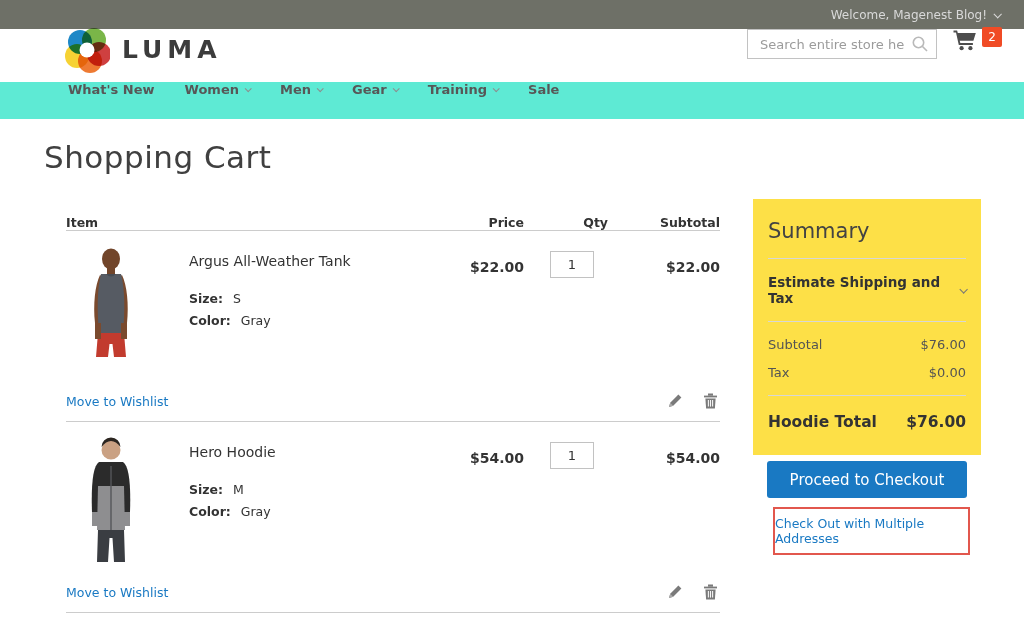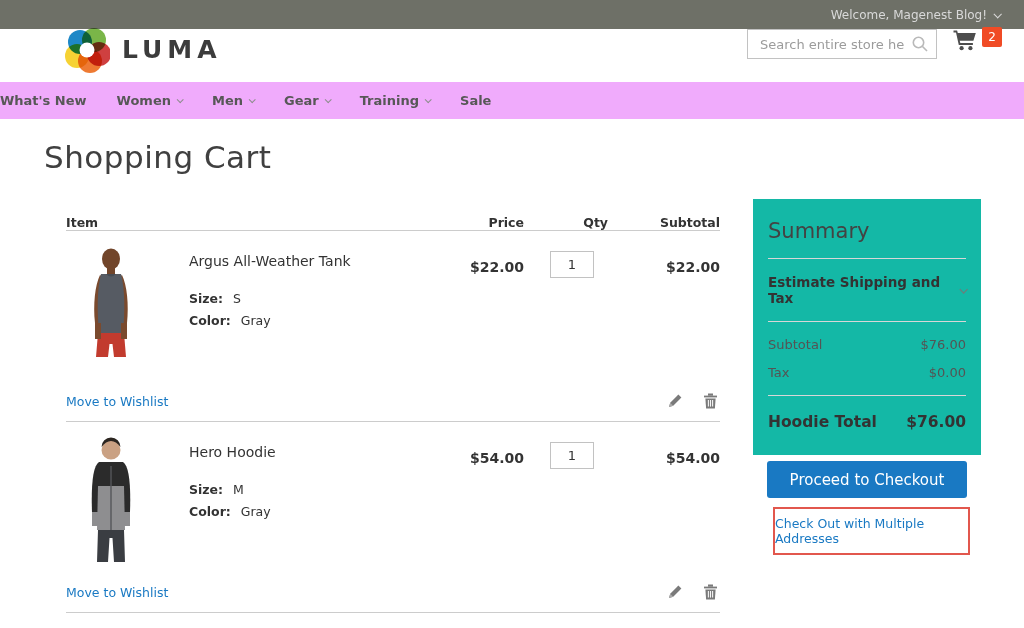--- a/index.html
+++ b/index.html
@@ -17,21 +17,21 @@
   .logo-text { font-size:25px; font-weight:bold; letter-spacing:5px; color:#3c3c3c; margin-left:12px; }
   .header-right { margin-left:auto; display:flex; align-items:flex-start; }
   .searchbox { position:relative; }
   .searchbox input { width:190px; height:30px; border:1px solid #c2c2c2; padding:0 32px 0 12px; font-size:13px; color:#555; font-family:inherit; background:#fff; outline:none; }
   .searchbox input::placeholder { color:#9b9b9b; }
   .search-icon { position:absolute; right:8px; top:6px; }
   .minicart { display:flex; align-items:flex-start; margin-left:16px; cursor:pointer; }
   .cart-badge { min-width:20px; height:20px; background:#f04b25; color:#fff; font-size:12px; display:flex; align-items:center; justify-content:center; border-radius:2px; margin-left:5px; margin-top:-2px; padding:0 5px; }
 
   
-  .nav { height:37px; background:#f0abfc; display:flex; align-items:center; }
+  .nav { height:37px; background:#5eead4; display:flex; align-items:flex-start; padding-left:68px; }
   .nav-item { font-size:13px; font-weight:bold; color:#575757; margin-right:30px; display:flex; align-items:center; cursor:pointer; }
   .nav-item .chev { width:5px; height:5px; color:#8d8d8d; margin-left:6px; border-width:1.5px; }
 
   
   .page-title { font-size:31px; font-weight:normal; color:#404040; margin:20px 0 0 44px; letter-spacing:0.5px; }
 
   
   .main { display:flex; margin-left:66px; align-items:flex-start; }
   .cart-col { width:654px; margin-top:40px; }
   .sidebar { width:228px; margin-left:33px; margin-top:24px; }
@@ -51,21 +51,21 @@
   .opt-label { font-weight:bold; margin-right:6px; }
   .cell-price, .cell-sub { text-align:right; font-size:14px; font-weight:bold; padding-top:16px; }
   .cell-qty { text-align:center; padding-top:8px; }
   .qty-input { width:44px; height:27px; border:1px solid #c2c2c2; text-align:center; font-size:13px; color:#333; font-family:inherit; }
   .row-actions { display:flex; justify-content:space-between; align-items:center; padding:10px 2px 12px 0; border-bottom:1px solid #cccccc; }
   .wishlist-link { color:#1979c3; font-size:12.5px; text-decoration:none; cursor:pointer; }
   .action-icons { display:flex; gap:20px; }
   .icon-btn { cursor:pointer; display:inline-flex; }
 
   
-  .summary-box { background:#14b8a6; padding:20px 15px 24px; }
+  .summary-box { background:#fde047; padding:20px 15px 24px; }
   .summary-title { font-size:21px; font-weight:normal; color:#434343; }
   .divider { border-top:1px solid #d7d7d7; margin:15px 0; }
   .estimate-row { display:flex; justify-content:space-between; align-items:center; font-size:13.5px; font-weight:bold; cursor:pointer; }
   .estimate-row .chev { color:#777; }
   .total-row { display:flex; justify-content:space-between; font-size:13px; color:#545454; margin:13px 0; }
   .order-total { display:flex; justify-content:space-between; font-size:15.5px; font-weight:bold; color:#333; margin-top:17px; }
   .checkout-btn { display:block; width:200px; height:37px; margin:6px 0 0 14px; background:#1979c3; border:none; border-radius:3px; color:#fff; font-size:15px; font-weight:normal; font-family:inherit; cursor:pointer; }
   .multi-addr-box { margin:9px 11px 0 20px; height:48px; border:2px solid #e2574d; display:flex; align-items:center; justify-content:center; }
   .multi-addr-link { color:#1979c3; font-size:12.5px; text-decoration:none; cursor:pointer; }
 </style>

